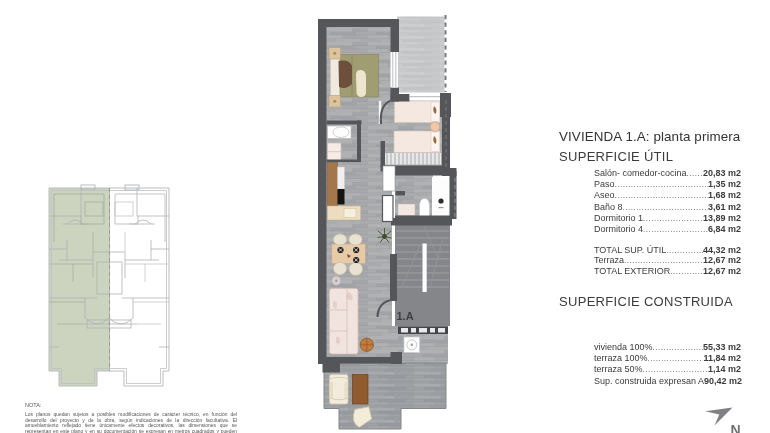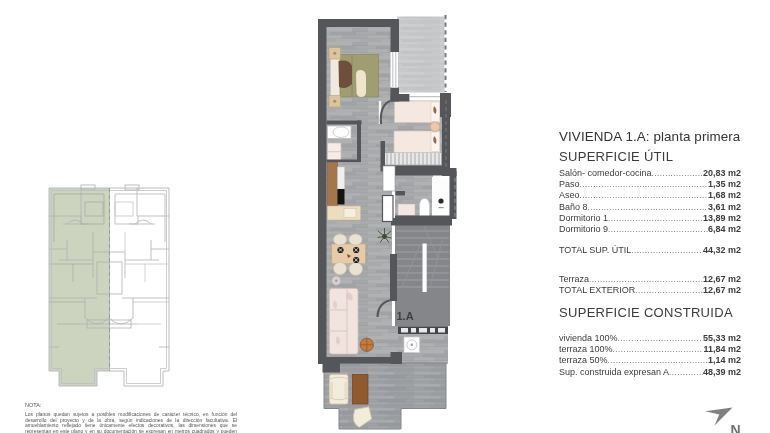--- a/index.html
+++ b/index.html
@@ -3,21 +3,21 @@
 <meta charset="utf-8">
 <style>
   html,body{margin:0;padding:0;}
   body{width:770px;height:433px;position:relative;overflow:hidden;background:#ffffff;
        font-family:"Liberation Sans",sans-serif;}
   #planSvg{position:absolute;left:0;top:0;}
   .rt{position:absolute;left:559px;width:182px;color:#3b3b3b;}
   .title{top:129px;font-size:13.4px;letter-spacing:0.1px;color:#333;width:250px;white-space:nowrap;}
   .h1{font-size:13px;letter-spacing:0.3px;color:#3b3b3b;}
   .row{display:flex;align-items:baseline;font-size:9px;color:#3b3b3b;height:11.2px;}
-  .row .lbl{white-space:nowrap;}
+  .row .lbl{white-space:nowrap;margin-left:35px;}
   .row .dots{flex:1;overflow:hidden;white-space:nowrap;font-size:8px;letter-spacing:0.5px;color:#3b3b3b;}
   .row .val{white-space:nowrap;font-weight:bold;}
   .nota{position:absolute;left:25px;color:#555555;}
 </style>
 </head>
 <body>
 
 <svg id="planSvg" width="770" height="433" viewBox="0 0 770 433" xmlns="http://www.w3.org/2000/svg">
   <defs>
     <pattern id="floorP" width="46" height="14" patternUnits="userSpaceOnUse">
@@ -407,69 +407,69 @@
       <span class="lbl">Baño 8</span>
       <span class="dots">....................................................................</span>
       <span class="val">3,61 m2</span>
     </div>
   <div class="row">
       <span class="lbl">Dormitorio 1</span>
       <span class="dots">....................................................................</span>
       <span class="val">13,89 m2</span>
     </div>
   <div class="row">
-      <span class="lbl">Dormitorio 9</span>
+      <span class="lbl">Dormitorio 4</span>
       <span class="dots">....................................................................</span>
       <span class="val">6,84 m2</span>
     </div>
 </div>
 
 <div class="rt" style="top:245px;">
   <div class="row">
       <span class="lbl">TOTAL SUP. ÚTIL</span>
       <span class="dots">....................................................................</span>
       <span class="val">44,32 m2</span>
     </div>
 </div>
 
-<div class="rt" style="top:274px;">
+<div class="rt" style="top:255px;">
   <div class="row">
       <span class="lbl">Terraza</span>
       <span class="dots">....................................................................</span>
       <span class="val">12,67 m2</span>
     </div>
   <div class="row">
       <span class="lbl">TOTAL EXTERIOR</span>
       <span class="dots">....................................................................</span>
       <span class="val">12,67 m2</span>
     </div>
 </div>
 
-<div class="rt h1" style="top:305px;">SUPERFICIE CONSTRUIDA</div>
-
-<div class="rt" style="top:333px;">
+<div class="rt h1" style="top:294px;">SUPERFICIE CONSTRUIDA</div>
+
+<div class="rt" style="top:342px;">
   <div class="row">
       <span class="lbl">vivienda 100%</span>
       <span class="dots">....................................................................</span>
       <span class="val">55,33 m2</span>
     </div>
   <div class="row">
       <span class="lbl">terraza 100%</span>
       <span class="dots">....................................................................</span>
       <span class="val">11,84 m2</span>
     </div>
   <div class="row">
       <span class="lbl">terraza 50%</span>
       <span class="dots">....................................................................</span>
       <span class="val">1,14 m2</span>
     </div>
   <div class="row">
       <span class="lbl">Sup. construida expresan A</span>
       <span class="dots">....................................................................</span>
-      <span class="val">48,39 m2</span>
+      <span class="val">90,42 m2</span>
     </div>
 </div>
 
 <div class="nota" style="top:402px;font-size:5.5px;">NOTA:</div>
 
 <div class="nota" style="top:412px;width:212px;font-size:4.9px;line-height:5.6px;text-align:justify;">
 Los planos quedan sujetos a posibles modificaciones de carácter técnico, en función del desarrollo
 del proyecto y de la obra, según indicaciones de la dirección facultativa. El amueblamiento reflejado
 tiene únicamente efectos decorativos, las dimensiones que se representan en este plano y en su
 documentación se expresan en metros cuadrados y pueden sufrir pequeñas variaciones.

